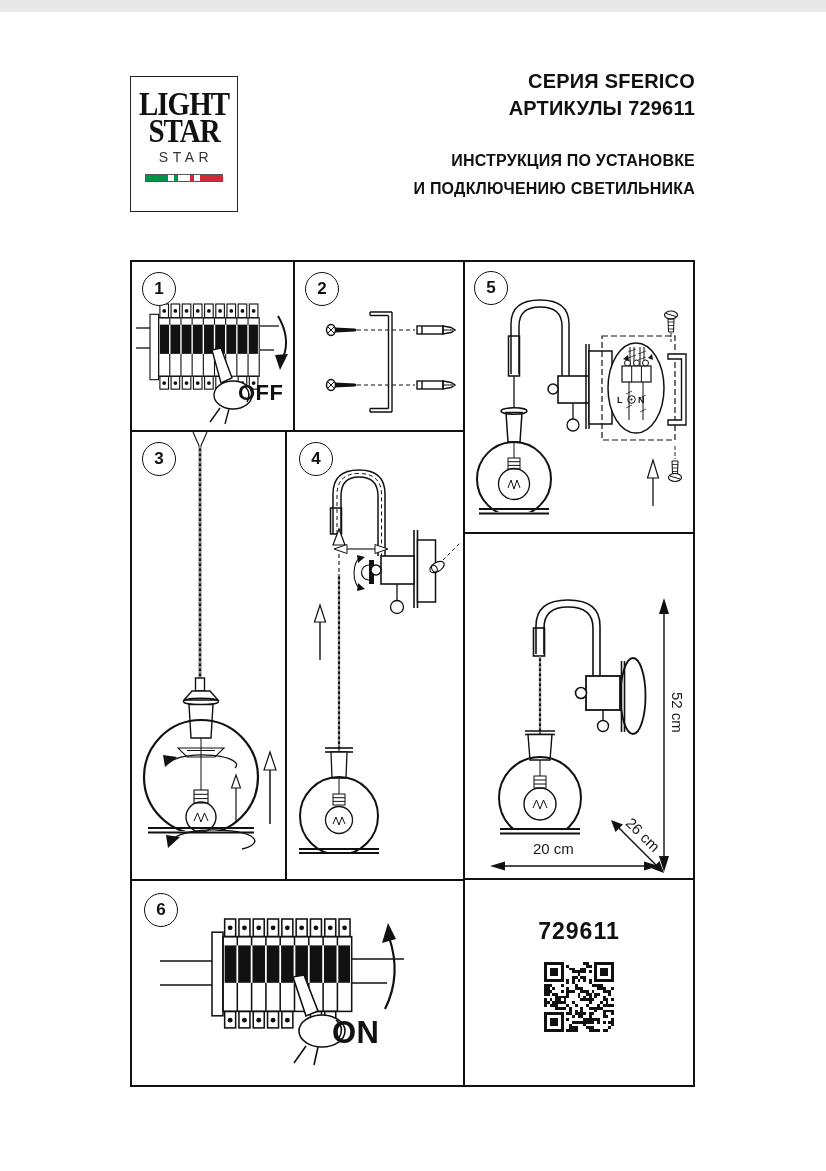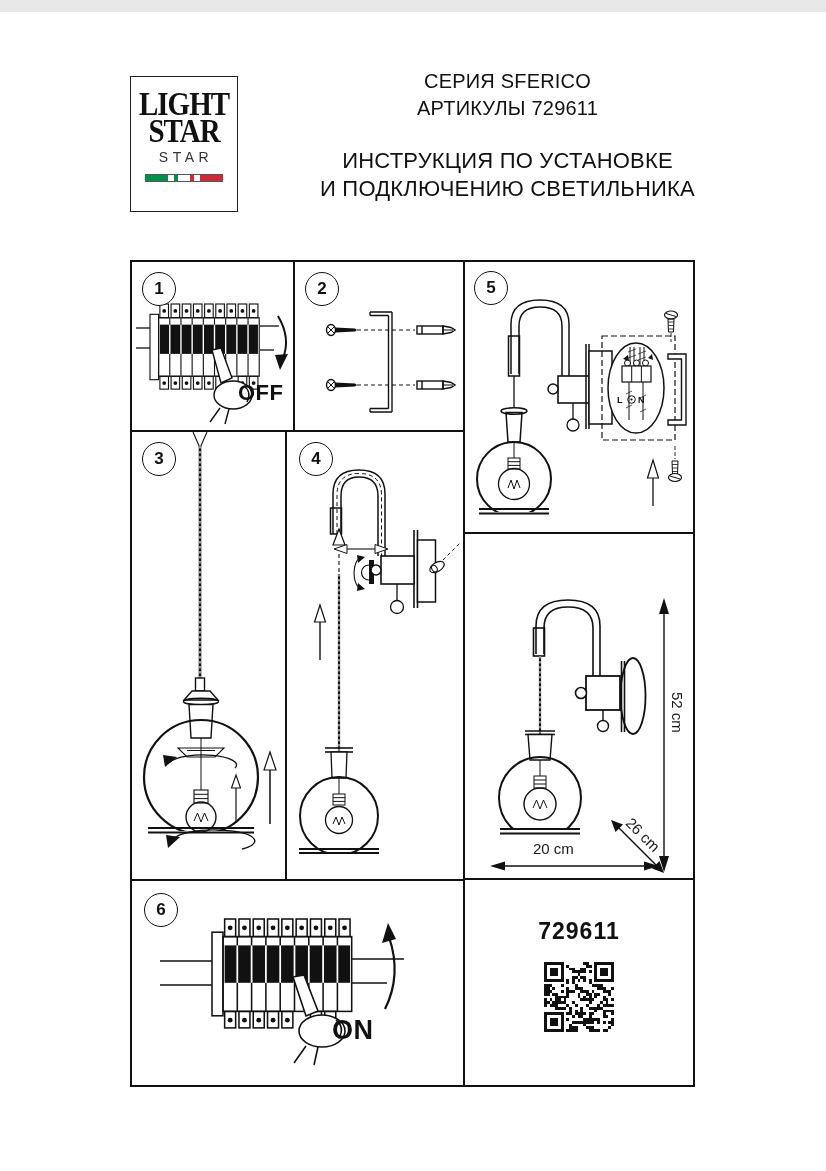--- a/index.html
+++ b/index.html
@@ -6,23 +6,23 @@
   .page{position:relative;width:826px;height:1171px;background:#ffffff;margin:12px auto;
         font-family:"Liberation Sans","DejaVu Sans",sans-serif;color:#111;overflow:hidden;}
   
   .logo-box{position:absolute;left:130px;top:64px;width:108px;height:136px;
             border:1.5px solid #222;box-sizing:border-box;text-align:center;}
   .logo-serif{font-family:"Liberation Serif","DejaVu Serif",serif;font-weight:bold;
               font-size:29px;line-height:27px;letter-spacing:-1px;
               transform:scaleY(1.18);transform-origin:50% 0;margin-top:11px;}
   .logo-group{font-size:14px;letter-spacing:4.5px;margin-top:7px;margin-left:4px;color:#333;}
   .logo-flag{width:78px;height:8px;margin:9px auto 0;display:flex;border-top:1px solid #555;border-bottom:1px solid #555;box-sizing:border-box;}
-  .hdr{position:absolute;right:131px;top:56px;text-align:center;font-weight:normal;}
+  .hdr{position:absolute;right:131px;top:56px;text-align:right;font-weight:bold;}
   .hdr-series{font-size:20px;line-height:27px;letter-spacing:.2px;}
-  .hdr-instr{font-size:22px;line-height:28px;margin-top:25px;letter-spacing:.2px;}
+  .hdr-instr{font-size:16px;line-height:28px;margin-top:25px;letter-spacing:.2px;}
   
   .grid{position:absolute;left:130px;top:248px;width:565px;height:827px;
         border:2px solid #111;box-sizing:border-box;}
   .cell{position:absolute;overflow:hidden;}
   .divider{position:absolute;background:#111;}
   .badge{position:absolute;width:34px;height:34px;border:1.7px solid #111;border-radius:50%;
          box-sizing:border-box;display:flex;align-items:center;justify-content:center;
          font-size:17px;font-weight:bold;background:#fff;}
   .pwr{position:absolute;font-weight:bold;letter-spacing:.5px;}
   .dimlabel{position:absolute;font-size:15px;color:#1a1a1a;}
@@ -441,21 +441,21 @@
             <ellipse cx="190" cy="150" rx="23" ry="16"></ellipse>
             <path d="M161,96 L172,94 L186,130 L174,135 Z"></path>
             <path d="M174,165 L162,182 M186,166 L182,184 M204,139 Q213,146 207,157"></path>
           </g>
 
           <path d="M253,128 Q270,94 257,56" stroke-width="2.2"></path>
           <polygon points="250,62 264,58 256,42" fill="#111" stroke="none"></polygon>
         </g>
       </svg>
       <div class="badge" style="left:12px;top:12px">6</div>
-      <div class="pwr" style="left:200px;top:134px;font-size:27px">ON</div>
+      <div class="pwr" style="left:200px;top:134px;font-size:31px">ON</div>
     </div>
 
     <div class="cell" style="left:333px;top:272px;width:228px;height:344px">
       <svg width="228" height="344" viewBox="0 0 228 344">
         <g stroke="#111" fill="none" stroke-width="1.6">
 
           <ellipse cx="168" cy="162" rx="12.5" ry="38" fill="#fff" stroke-width="1.8"></ellipse>
           <line x1="156.5" y1="127" x2="156.5" y2="198"></line>
           <line x1="159.5" y1="127" x2="159.5" y2="198"></line>
 

